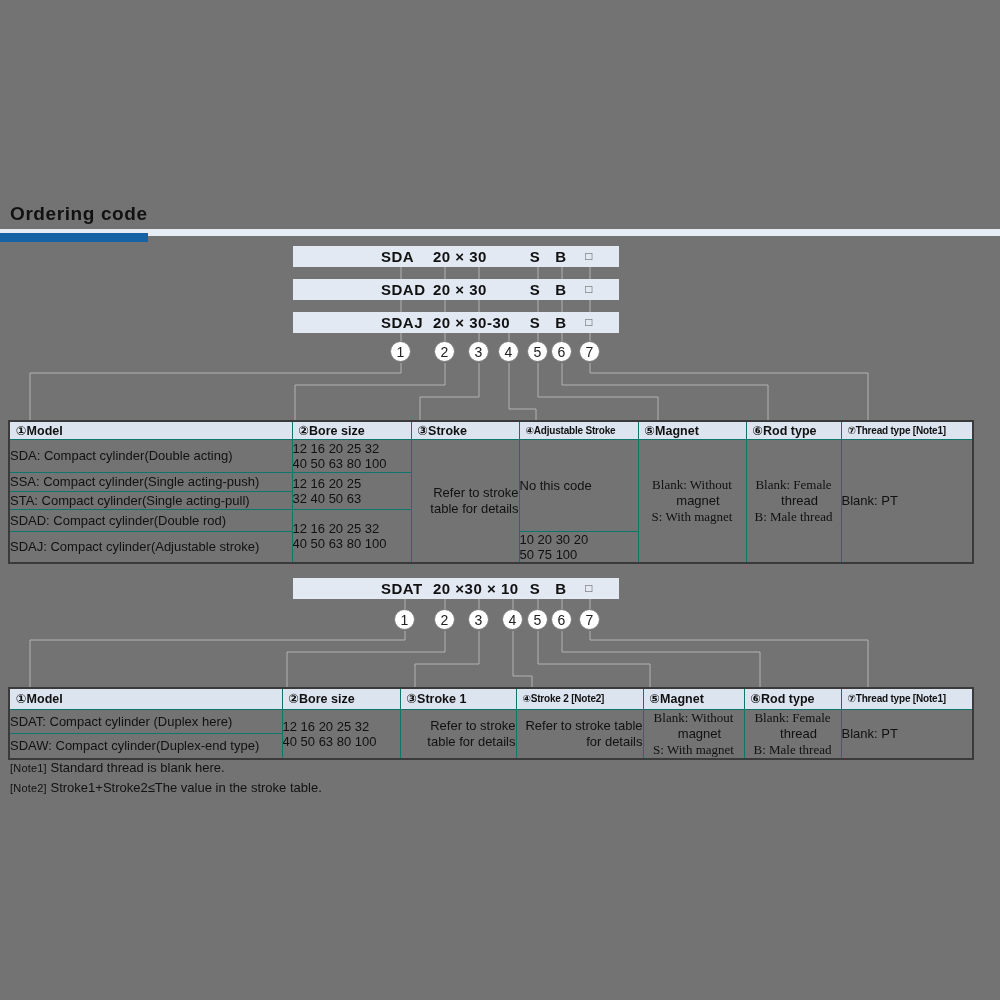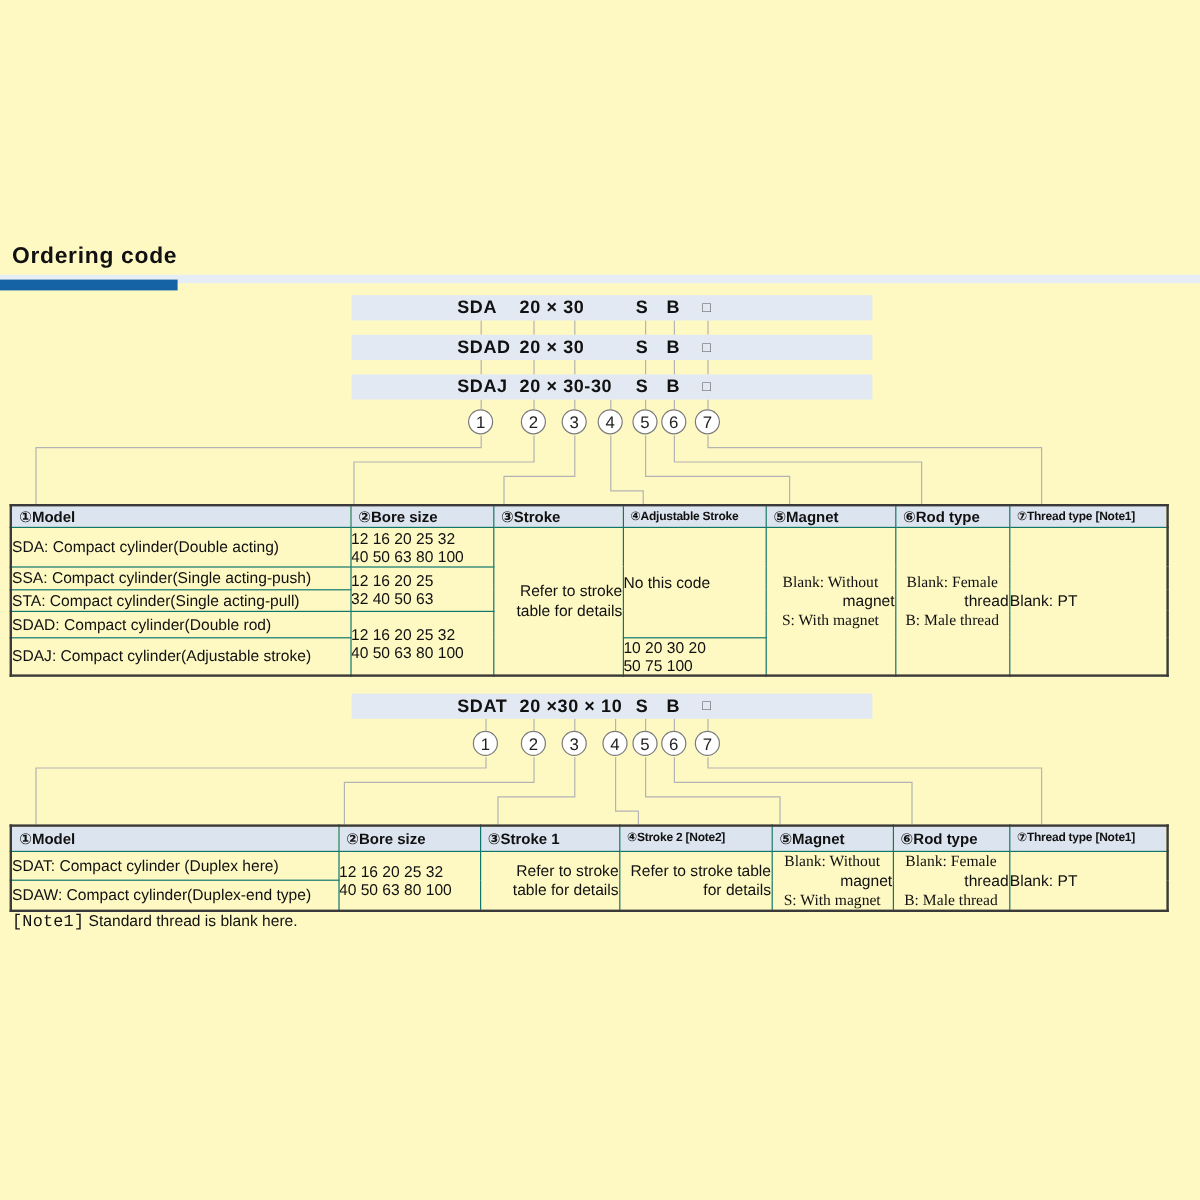--- a/index.html
+++ b/index.html
@@ -1,32 +1,32 @@
 <!DOCTYPE html>
 <html><head>
 <meta charset="utf-8">
 <style>
   html,body{margin:0;padding:0;background:#ffffff;}
   .page{
-    position:relative;width:1000px;height:1000px;background:#fef9c3;overflow:hidden;
+    position:relative;width:1000px;height:1000px;background:#737373;overflow:hidden;
     font-family:"Liberation Sans","DejaVu Sans",sans-serif;color:#1a1a1a;
   }
   
   .page-title{
     position:absolute;left:10px;top:203px;margin:0;
     font-size:19px;font-weight:bold;letter-spacing:0.6px;color:#111;
   }
   .rule-light{position:absolute;left:0;top:229px;width:1000px;height:7px;background:#e7edf4;}
   .rule-dark{position:absolute;left:0;top:233px;width:148px;height:9px;background:#1562a5;}
   
   .lines{position:absolute;left:0;top:0;width:1000px;height:1000px;pointer-events:none;}
   .lines path{stroke:#b3b3b3;stroke-width:1;fill:none;}
   
   .codebar{
-    position:absolute;left:293px;width:434px;height:21px;background:#e2e9f3;
+    position:absolute;left:293px;width:326px;height:21px;background:#e2e9f3;
     font-size:15px;font-weight:bold;letter-spacing:0.5px;color:#111;
   }
   .codebar span{position:absolute;top:0;line-height:21px;white-space:nowrap;}
   .cb-model{left:88px;}
   .cb-size{left:140px;}
   .cb-magnet{left:234px;width:16px;text-align:center;}
   .cb-rod{left:260px;width:16px;text-align:center;}
   .cb-thread{left:288px;width:16px;text-align:center;font-size:12px;font-weight:normal;color:#555;}
   
   .circle{
@@ -44,24 +44,24 @@
     background:#dce4ef;text-align:left;font-size:12.5px;font-weight:bold;
     padding:0 0 0 6px;white-space:nowrap;
   }
   .otable th:nth-child(4),.otable th:nth-child(7){font-size:10px;letter-spacing:-0.2px;}
   .cell-model{text-align:left;padding-left:6px;}
   .cell-bore{text-align:left;padding-left:5px;white-space:pre-line;line-height:15px;}
   .cell-center{text-align:right;line-height:16px;padding:0 6px;}
   .cell-pad{text-align:left;padding-left:7px;}
   .cell-split{padding:0 5px;line-height:16px;}
   .cell-split .ll{text-align:center;font-family:Liberation Serif, serif;}
-  .cell-split .lr{text-align:right;margin-left:12px;}
+  .cell-split .lr{text-align:center;margin-left:12px;}
   
   .note{position:absolute;left:10px;font-size:13px;color:#111;white-space:nowrap;}
-  .note .tag{font-size:14px;letter-spacing:0.2px;font-family:Liberation Mono, monospace;}
+  .note .tag{font-size:11px;letter-spacing:0.2px;}
 </style>
 </head>
 <body>
 
 <div class="page">
 
   <h1 class="page-title">Ordering code</h1>
   <div class="rule-light"></div>
   <div class="rule-dark"></div>
 
@@ -261,14 +261,15 @@
       </td>
       <td class="cell-pad" rowspan="2">Blank: PT</td>
     </tr>
     <tr style="height:24px">
       <td class="cell-model">SDAW: Compact cylinder(Duplex-end type)</td>
     </tr>
   </tbody>
     </table>
 
   <div class="note" style="top:760px"><span class="tag">[Note1]</span><span> Standard thread is blank here.</span></div>
+  <div class="note" style="top:780px"><span class="tag">[Note2]</span><span> Stroke1+Stroke2≤The value in the stroke table.</span></div>
 
 </div>
 
 </body></html>

